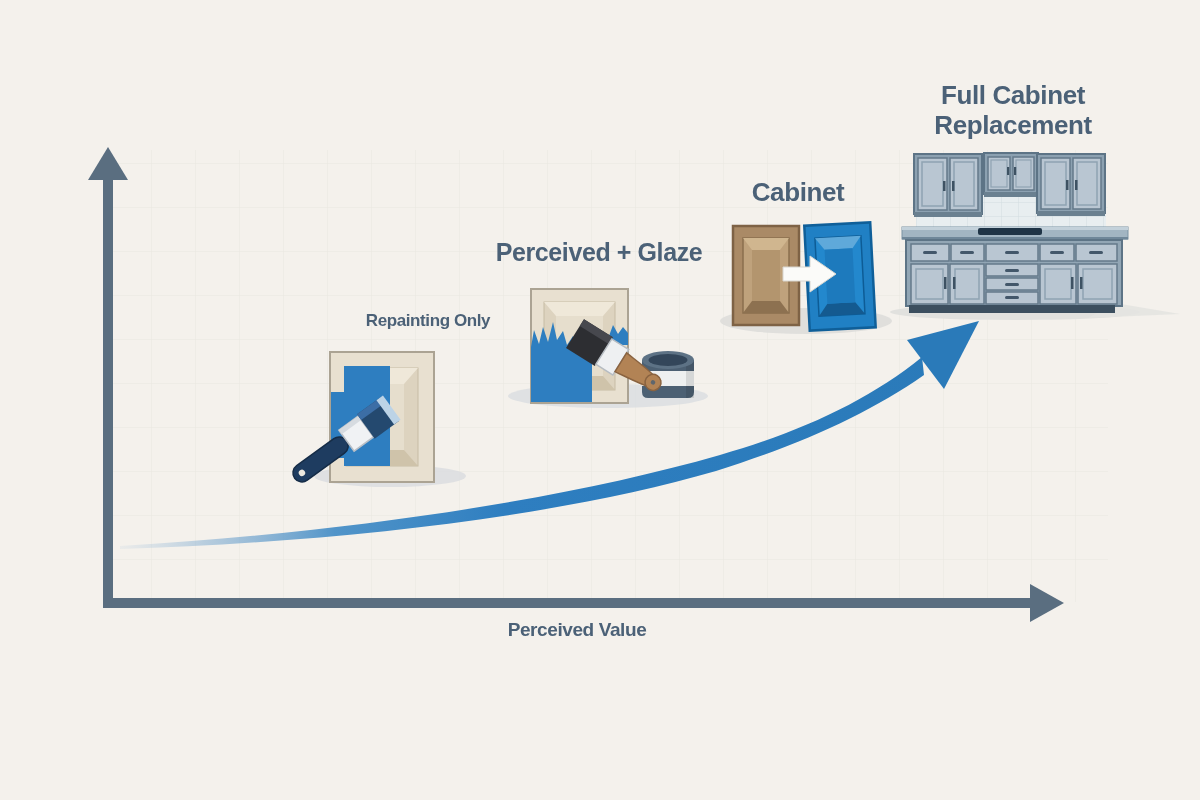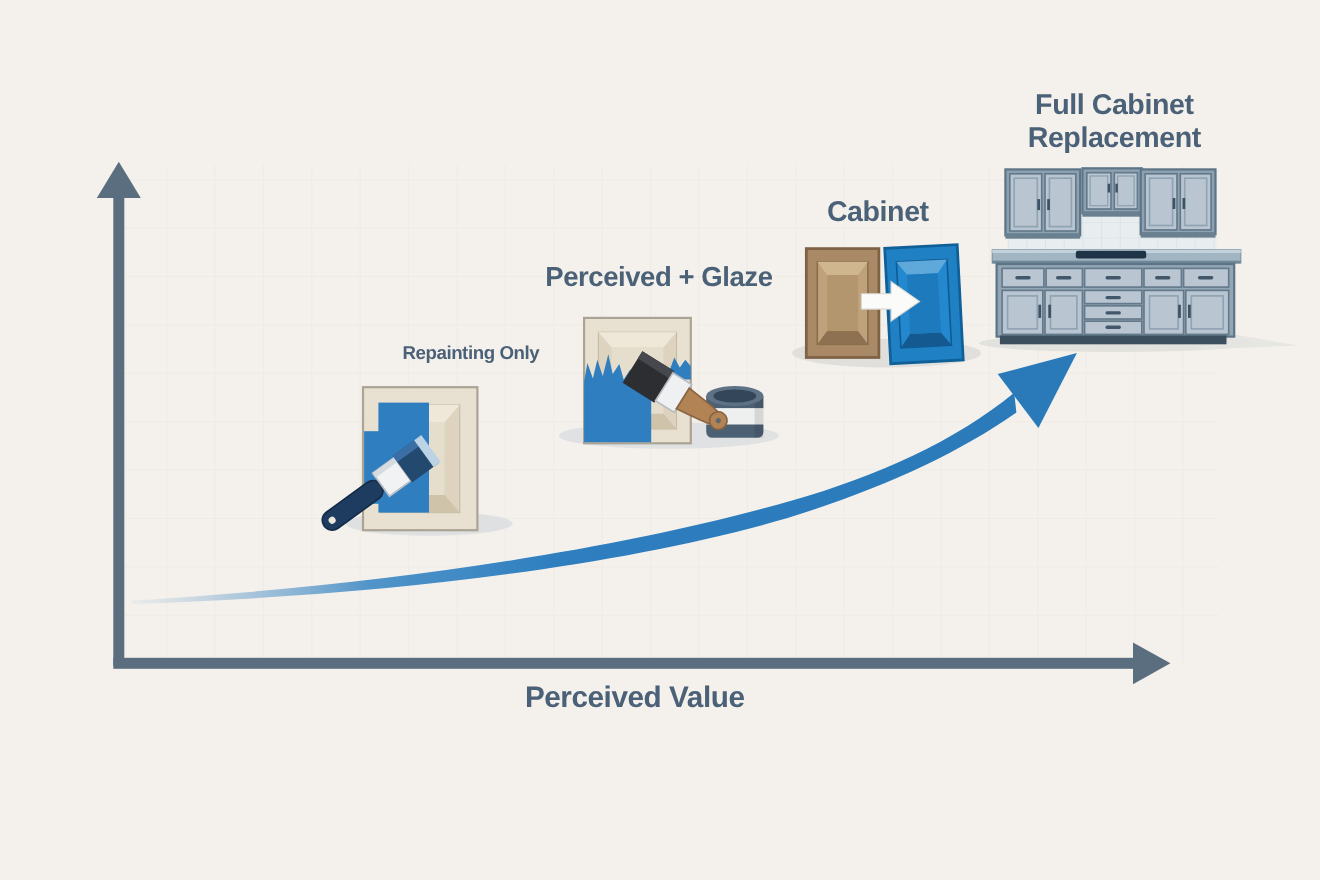--- a/index.html
+++ b/index.html
@@ -5,21 +5,21 @@
   html,body{margin:0;padding:0;background:#f4f1ec;}
   .canvas{position:relative;width:1200px;height:800px;background:#f4f1ec;overflow:hidden;
           font-family:"Liberation Sans",sans-serif;}
   svg{position:absolute;left:0;top:0;}
   .label{position:absolute;font-weight:700;color:#4b6177;text-align:center;
          letter-spacing:-0.4px;white-space:nowrap;transform:translateX(-50%);}
   .lbl-stage1{left:388px;top:311px;font-size:17px;margin-left:40px;}
   .lbl-stage2{left:599px;top:238px;font-size:25px;}
   .lbl-stage3{left:798px;top:177px;font-size:26px;}
   .lbl-stage4{left:1013px;top:80px;font-size:26px;line-height:1.16;white-space:normal;width:180px;}
-  .lbl-xaxis{left:577px;top:619px;font-size:27px;}
+  .lbl-xaxis{left:577px;top:619px;font-size:19px;}
 </style>
 </head>
 <body>
 
 <div class="canvas">
 
   <svg width="1200" height="800" viewBox="0 0 1200 800">
     <defs>
       <pattern id="grid" width="44" height="44" patternUnits="userSpaceOnUse" x="107" y="603">
         <path d="M44,0 H0 V44" fill="none" stroke="#e0ddd5" stroke-width="1"></path>

